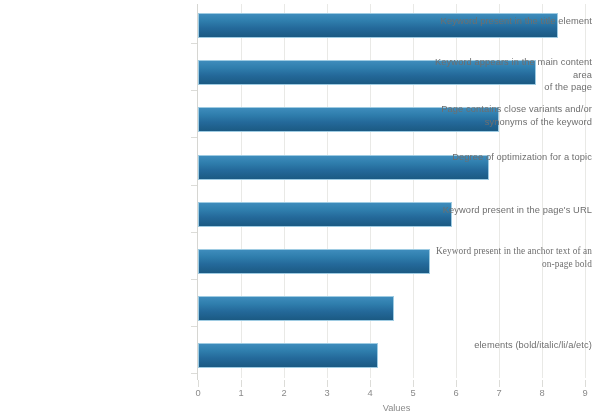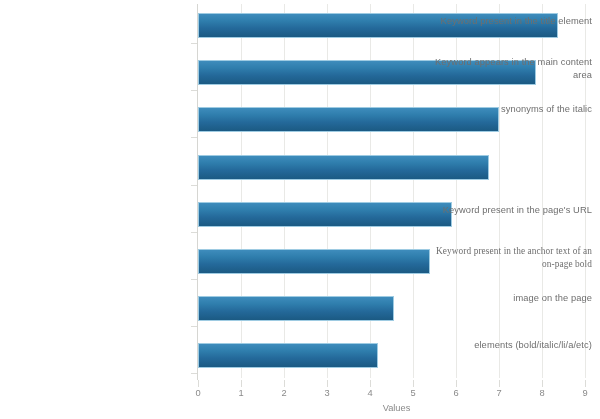--- a/index.html
+++ b/index.html
@@ -183,35 +183,37 @@
       <div class="x-tick" style="left: 499px;"></div>
       <div class="x-tick" style="left: 542px;"></div>
       <div class="x-tick" style="left: 585px;"></div>
     </div>
   <div id="cat-labels">
       <div class="cat-label" style="top: 15.25px;">
         <div>Keyword present in the title element</div>
       </div>
       <div class="cat-label" style="top: 56.2px;">
         <div>Keyword appears in the main content area</div>
+        <div>of the page</div>
       </div>
       <div class="cat-label" style="top: 103.4px;">
-        <div>synonyms of the italic</div>
+        <div>Page contains close variants and/or</div>
+        <div>synonyms of the keyword</div>
       </div>
       <div class="cat-label" style="top: 150.6px;">
+        <div>Degree of optimization for a topic</div>
       </div>
       <div class="cat-label" style="top: 204.05px;">
         <div>Keyword present in the page's URL</div>
       </div>
       <div class="cat-label" style="top: 245px; font-family: Liberation Serif, serif;">
         <div>Keyword present in the anchor text of an</div>
         <div>on-page bold</div>
       </div>
       <div class="cat-label" style="top: 292.2px;">
-        <div>image on the page</div>
       </div>
       <div class="cat-label" style="top: 339.4px;">
         <div>elements (bold/italic/li/a/etc)</div>
       </div>
     </div>
   <div id="x-labels">
       <div class="x-label" style="left: 198px;">0</div>
       <div class="x-label" style="left: 241px;">1</div>
       <div class="x-label" style="left: 284px;">2</div>
       <div class="x-label" style="left: 327px;">3</div>

